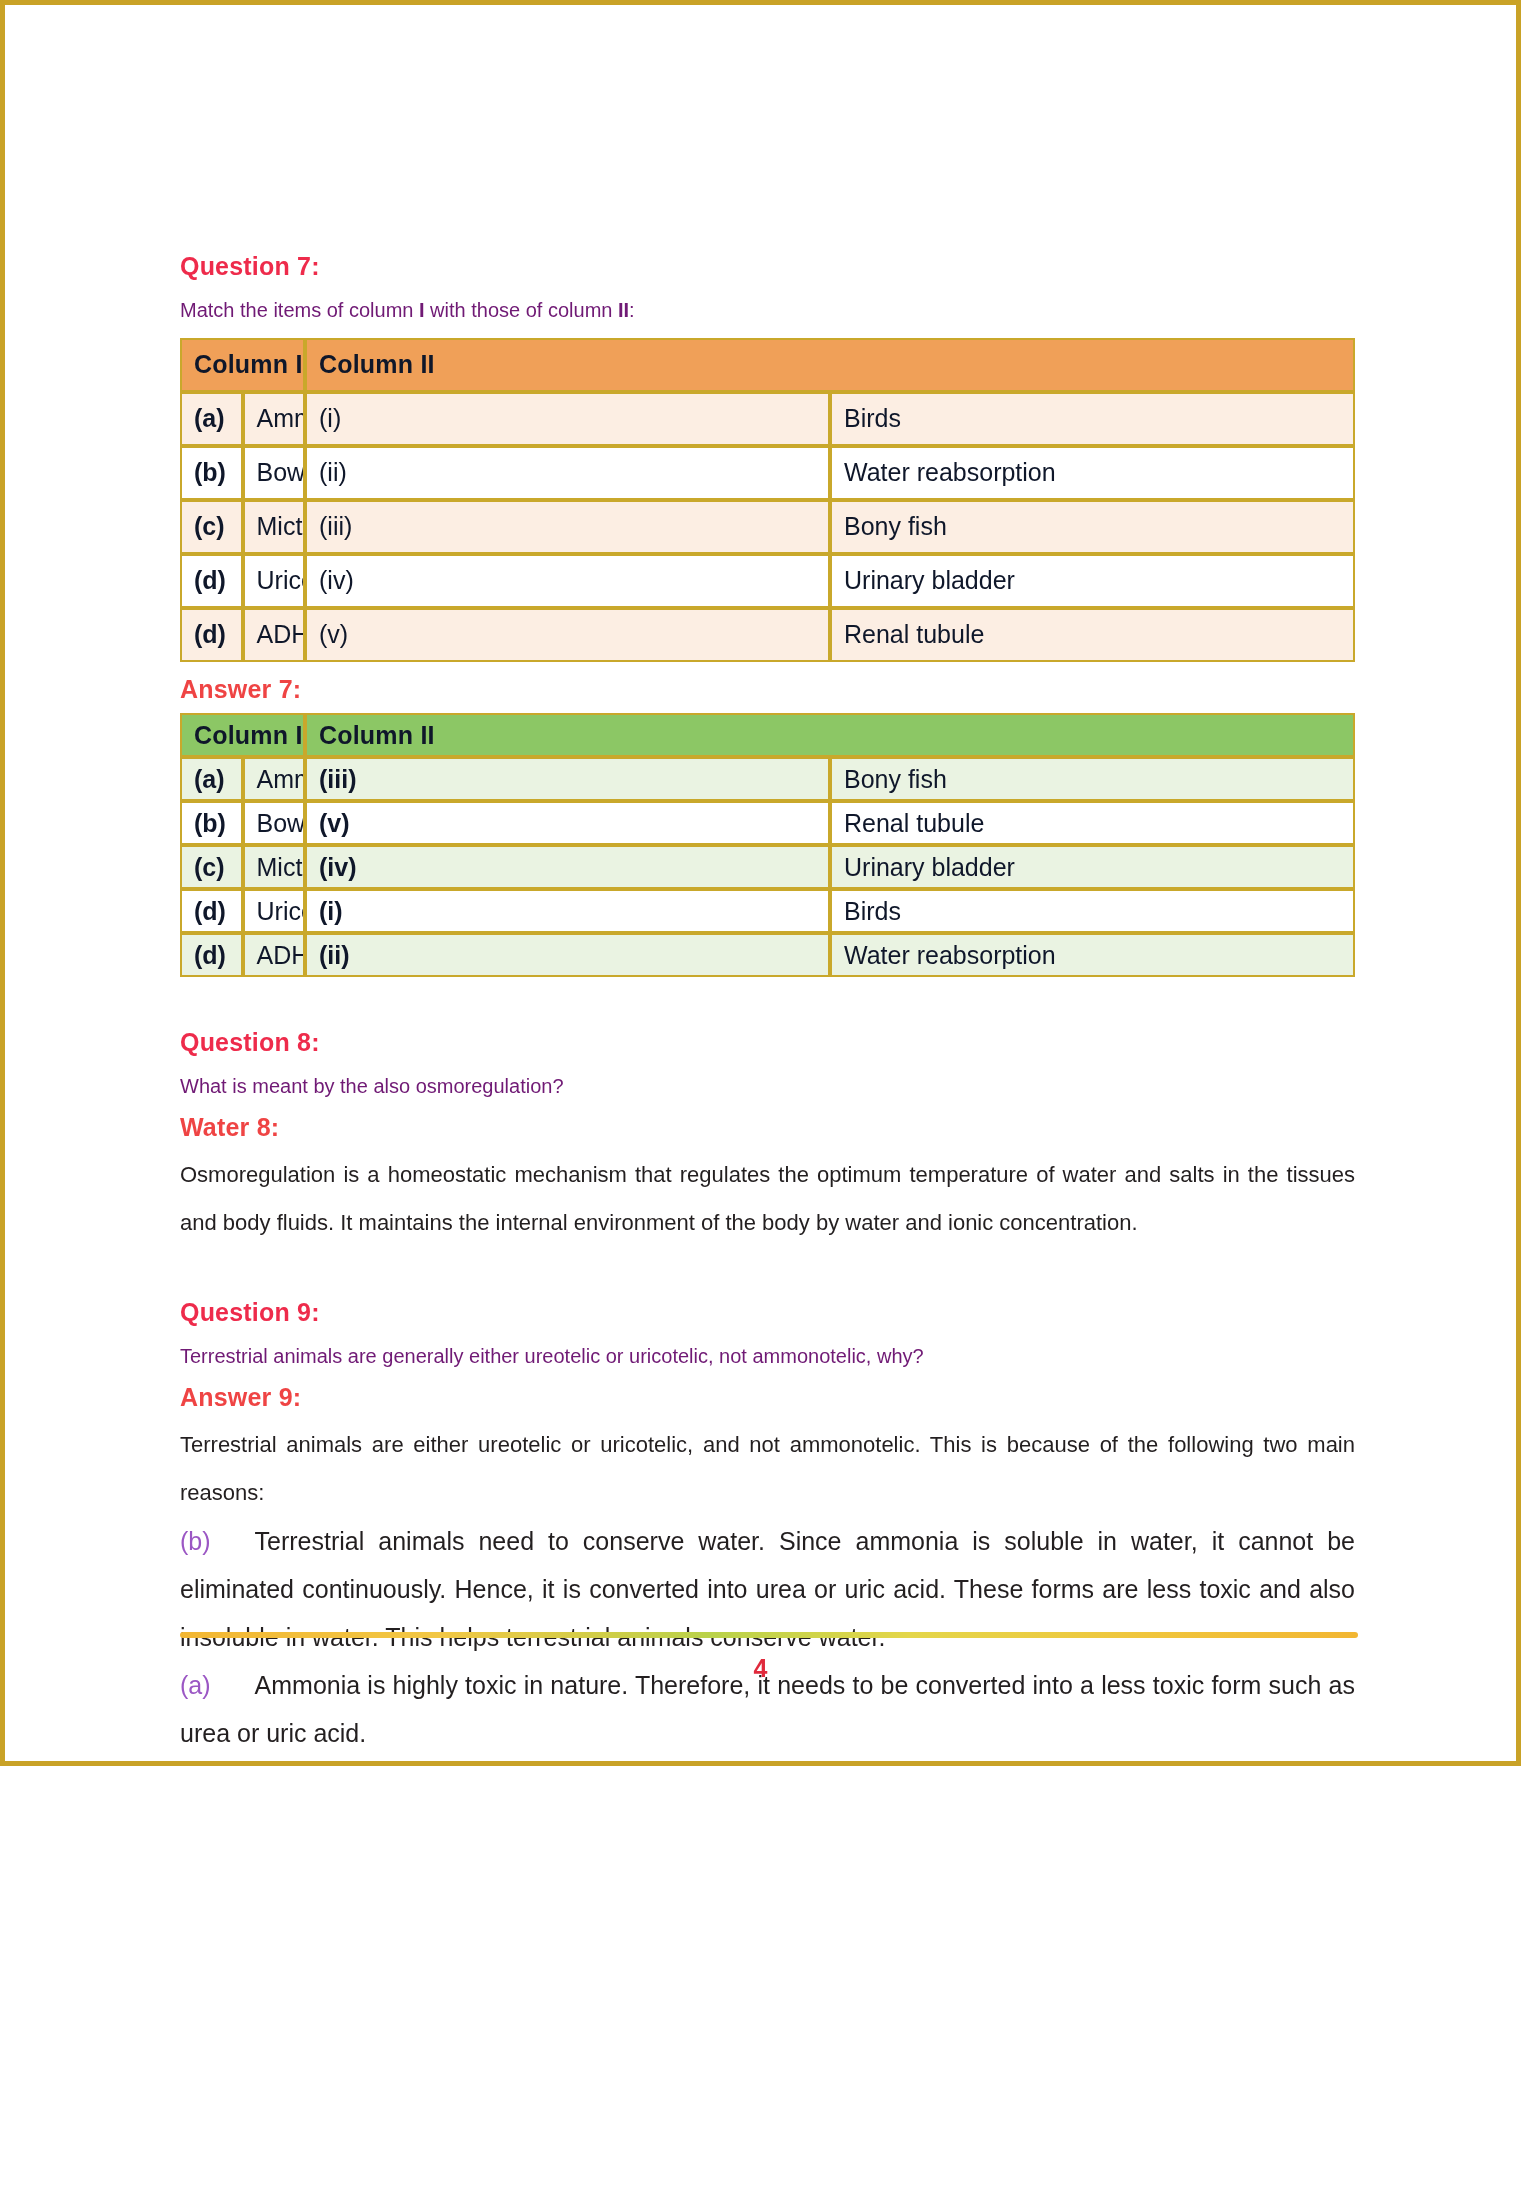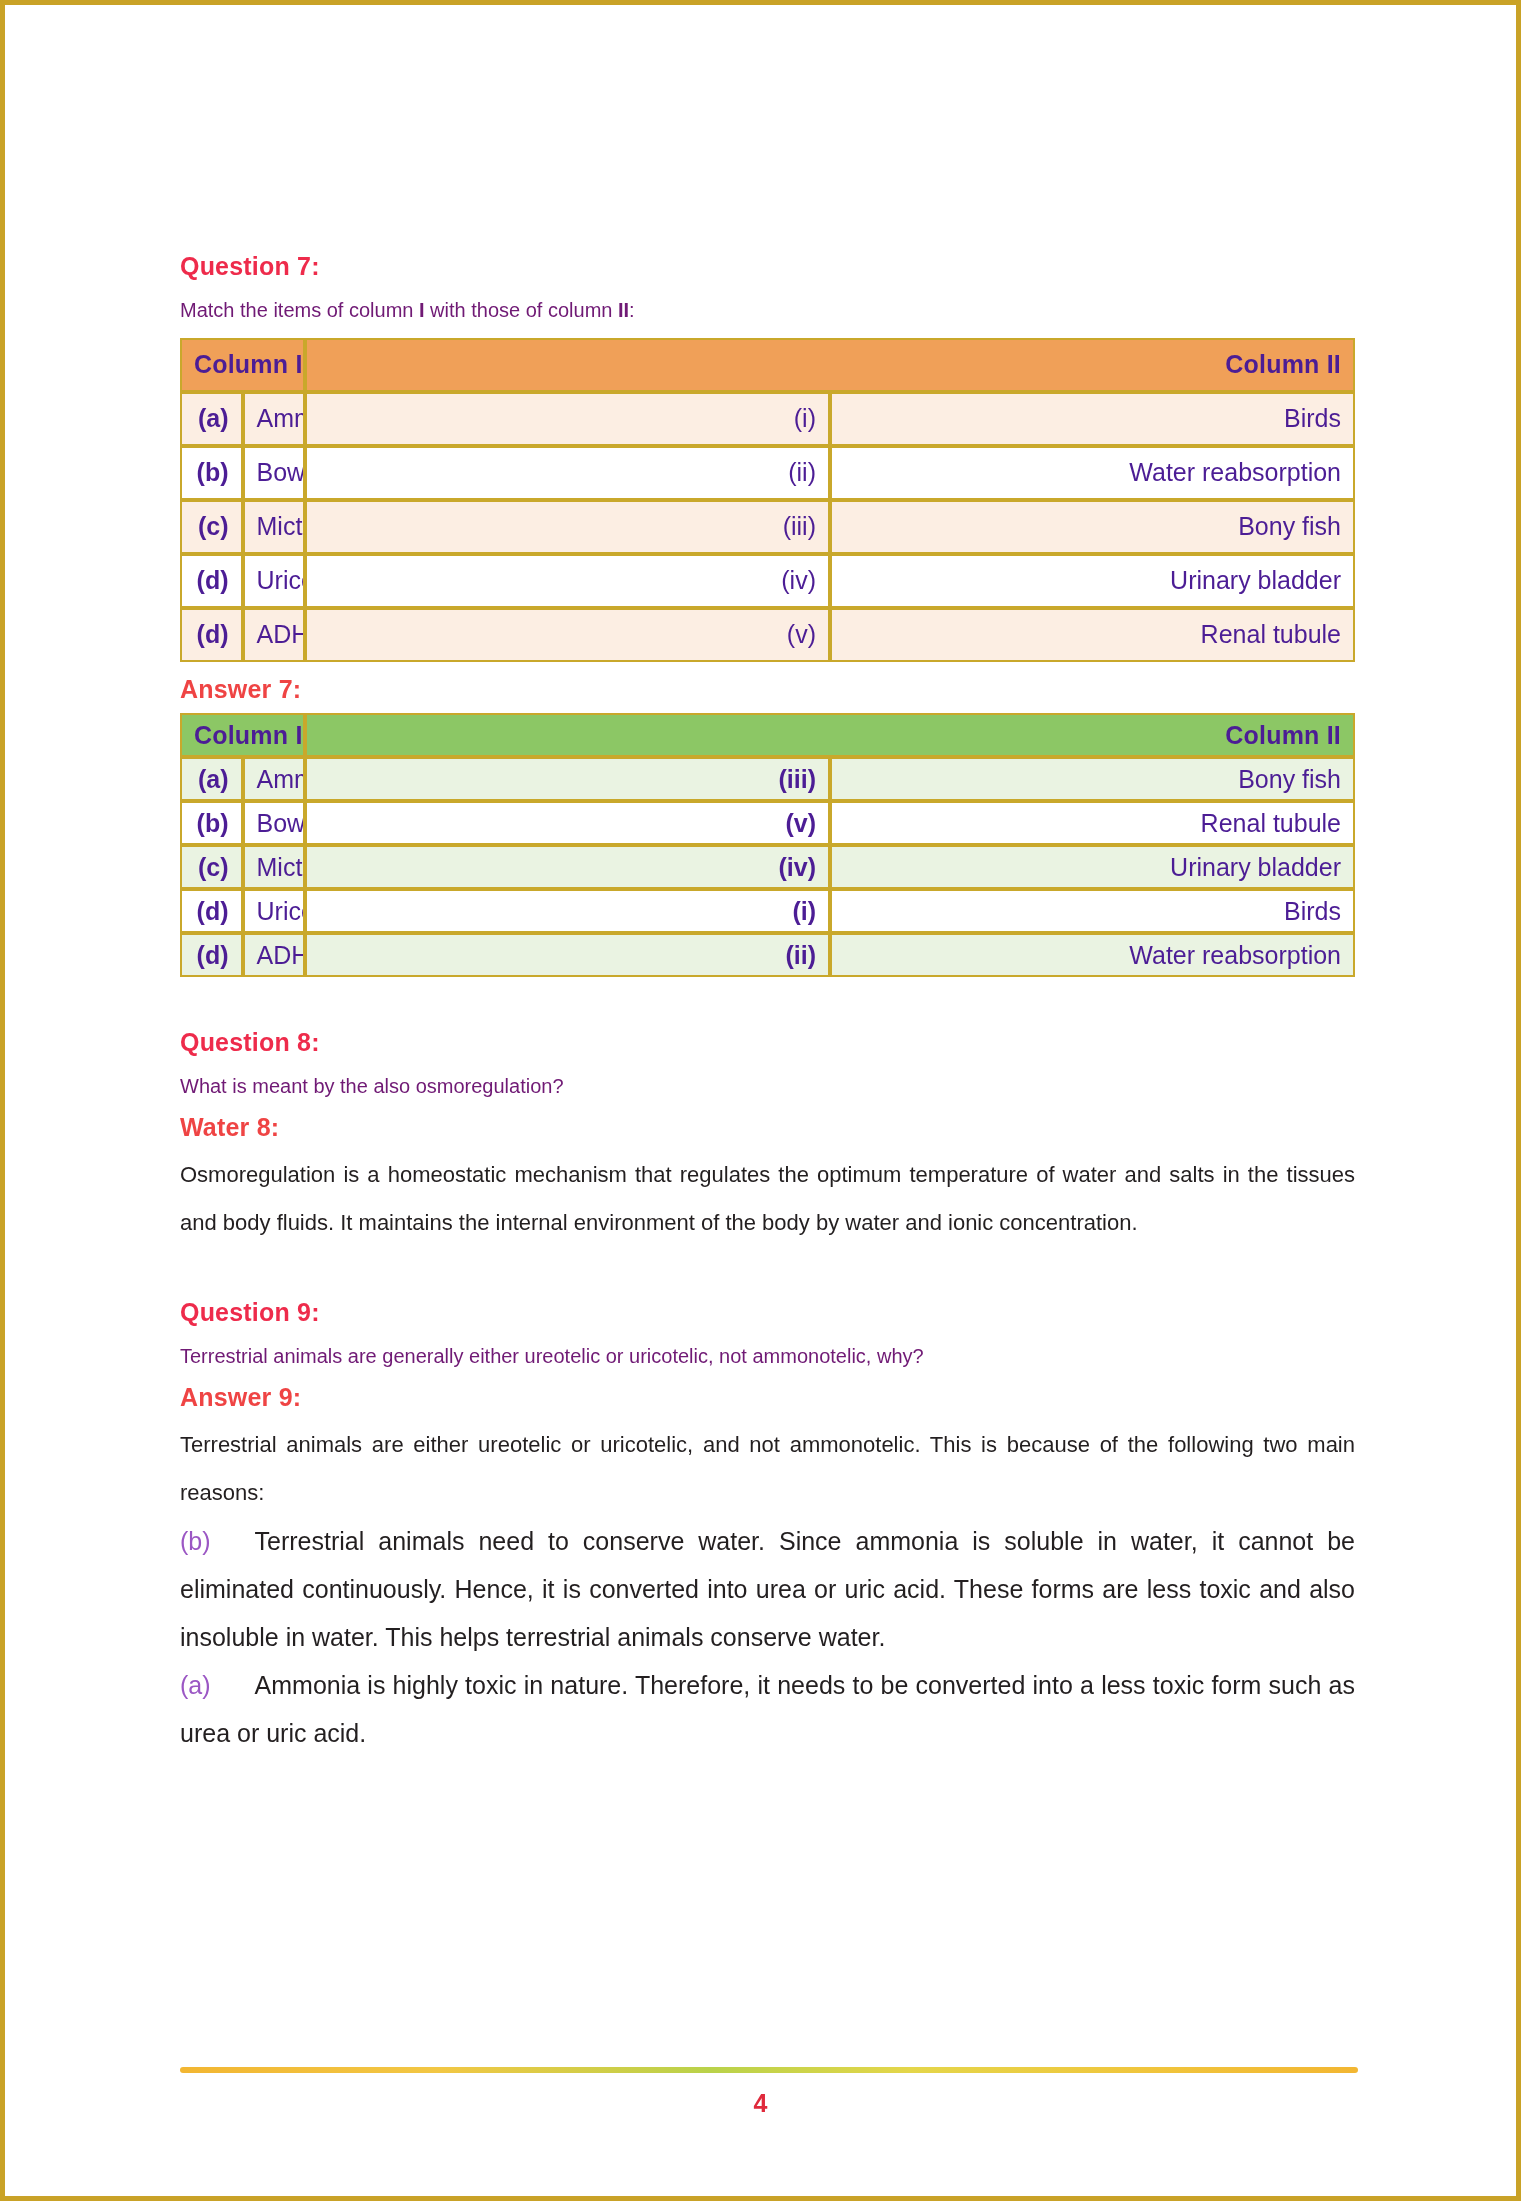--- a/index.html
+++ b/index.html
@@ -10,21 +10,21 @@
   body {
     width: 1521px;
     height: 2207px;
     font-family: "Liberation Sans", sans-serif;
     -webkit-font-smoothing: antialiased;
   }
 
   .page {
     position: relative;
     width: 1521px;
-    height: 2201px;
+    height: 1766px;
     box-sizing: border-box;
     background: #ffffff;
     border: 5px solid #c9a227;
     overflow: hidden;
   }
   .page-inner {
     position: absolute;
     left: 0; top: 0; right: 0; bottom: 0;
     border: 3px solid #ffffff;
   }
@@ -91,22 +91,22 @@
     border-collapse: separate;
     border-spacing: 0;
     width: 1175px;
     table-layout: fixed;
     margin: 0;
   }
   table.match td, table.match th {
     box-sizing: border-box;
     padding: 0 12px;
     font-size: 25px;
-    color: #4c1d95;
-    text-align: right;
+    color: #0f172a;
+    text-align: left;
     vertical-align: middle;
     border: 2px solid #c9a82b;
     white-space: nowrap;
     overflow: hidden;
   }
   table.match th {
     font-weight: bold;
     letter-spacing: 0.2px;
   }
 

